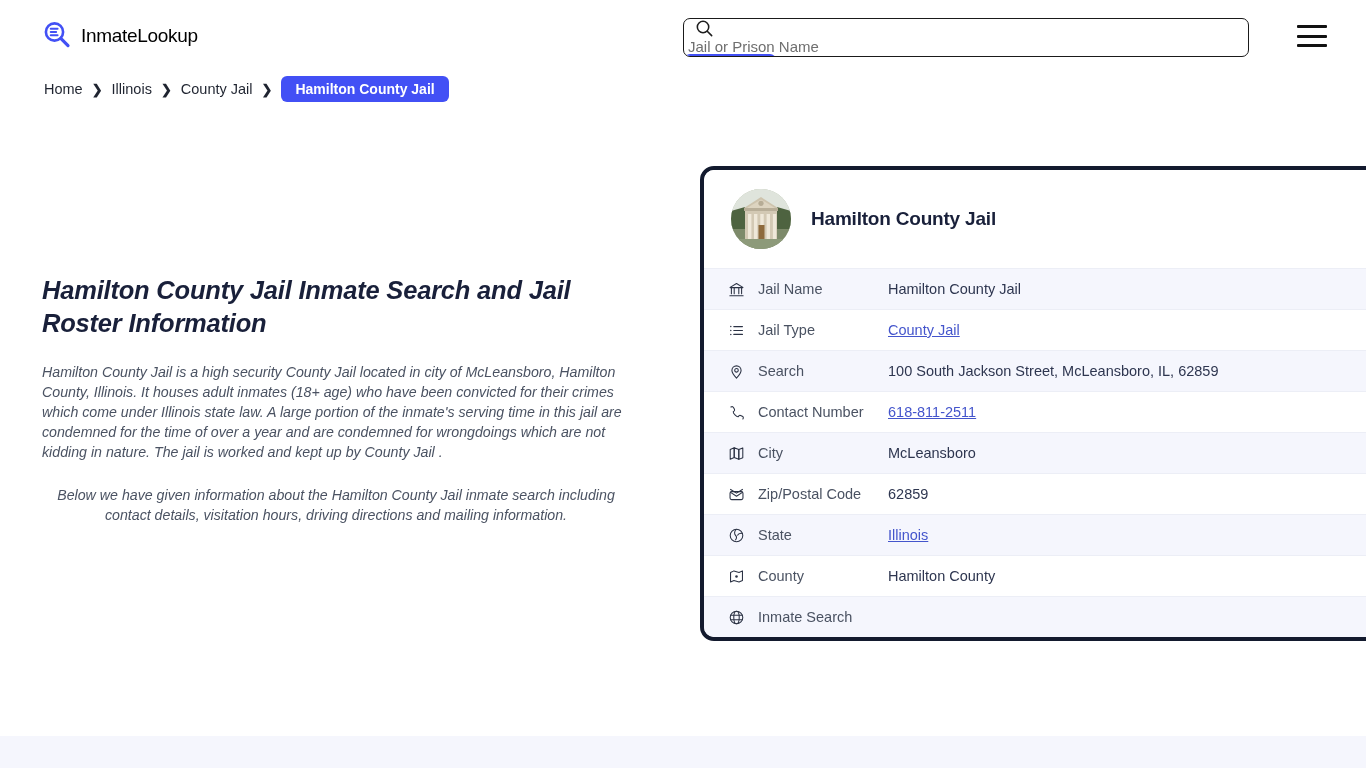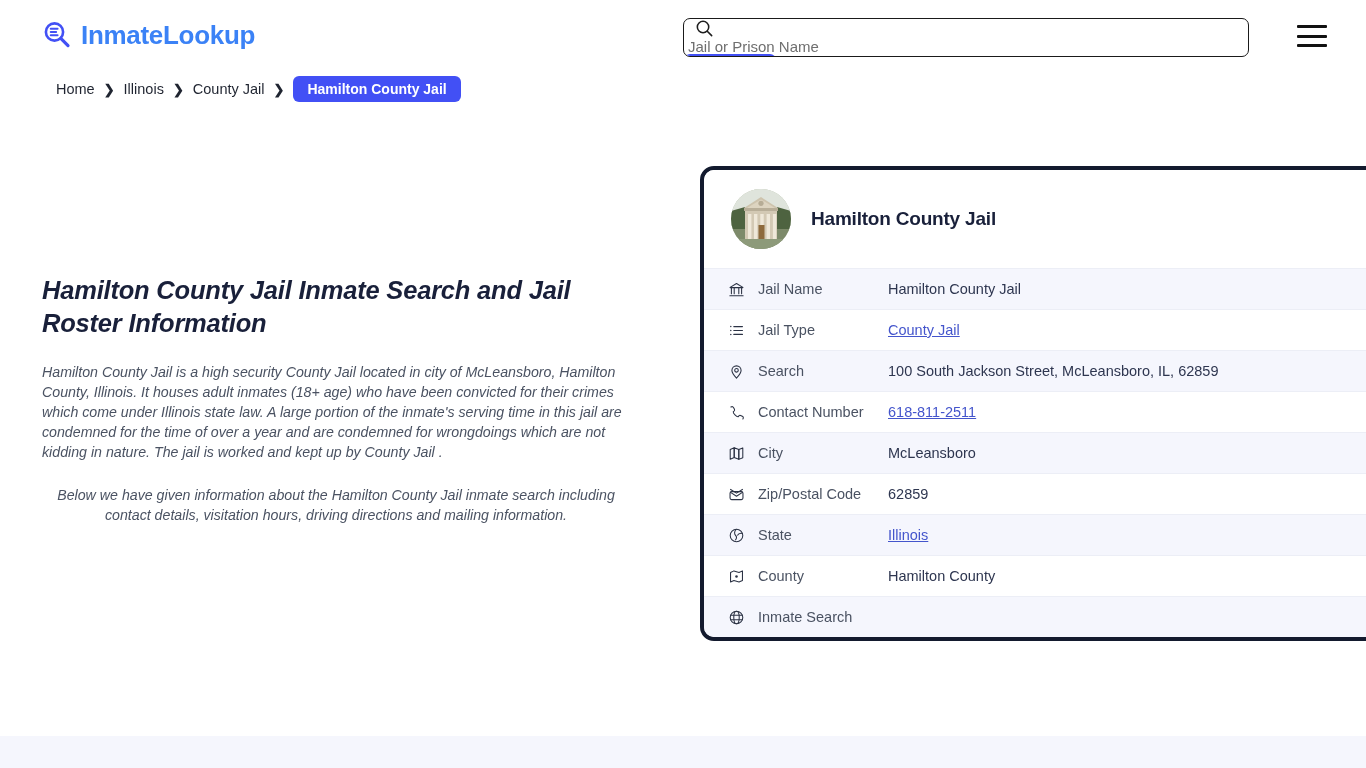--- a/index.html
+++ b/index.html
@@ -18,21 +18,21 @@
     width: 1366px; height: 74px;
     background: #ffffff;
     display: flex; align-items: center;
   }
   .logo-wrap {
     position: absolute; left: 42px; top: 20px;
     display: flex; align-items: center; gap: 9px;
   }
   .logo-icon { width: 30px; height: 30px; display:block; }
   .logo-text {
-    font-size: 26px; font-weight: 700; color: #3b82f6;
+    font-size: 19px; font-weight: 400; color: #000000;
     letter-spacing: -0.3px; line-height: 1;
   }
 
   .search-wrap {
     position: absolute; left: 683px; top: 18px;
     width: 566px; height: 39px;
     display: flex; align-items: stretch;
     border: 1px solid #1a1a1a;
     border-radius: 7px;
     background: #fff;
@@ -61,21 +61,21 @@
 
   .hamburger {
     position: absolute; left: 1297px; top: 25px;
     width: 30px; height: 22px; cursor: pointer;
     display: flex; flex-direction: column; justify-content: space-between;
   }
   .hamburger span { display:block; height: 3px; background:#111111; border-radius: 1px; }
 
   
   .breadcrumb {
-    position: absolute; left: 56px; top: 76px;
+    position: absolute; left: 44px; top: 76px;
     display: flex; align-items: center; gap: 0px;
     font-size: 14.5px;
   }
   .crumb { color: #1f2430; text-decoration: none; white-space: nowrap; }
   .crumb-sep {
     display:inline-block; margin: 0 9px; color: #1f2430;
     font-size: 13px; font-weight: 800; line-height: 1;
   }
   .crumb-current {
     background: #4250f5; color:#fff; font-weight: 700;

